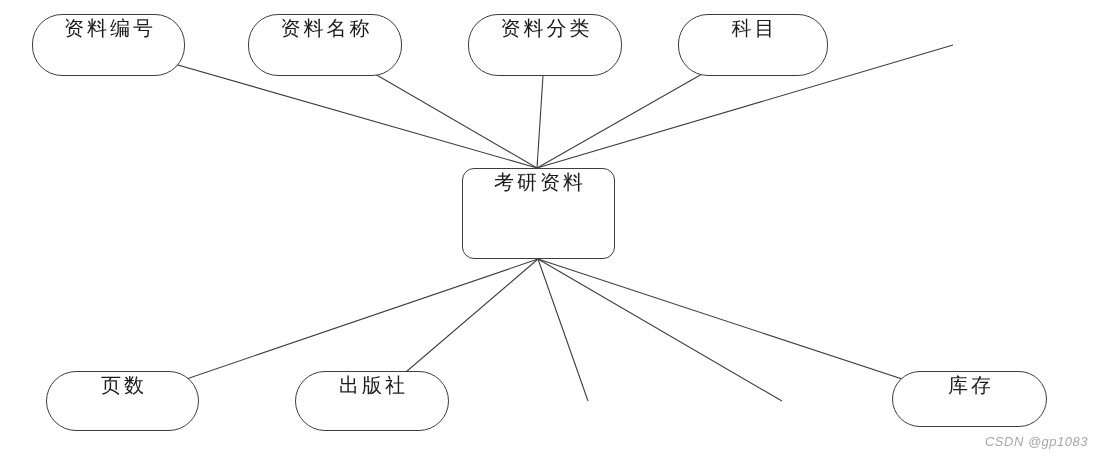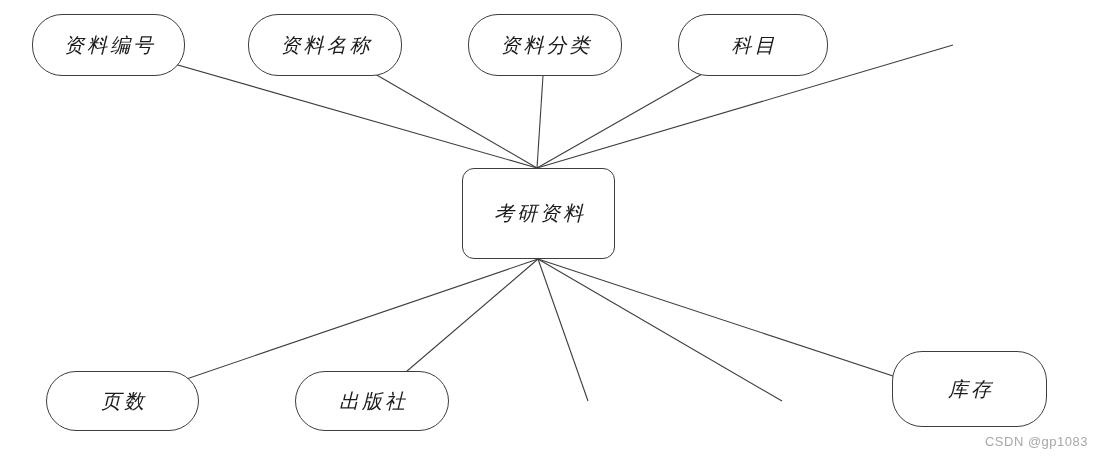--- a/index.html
+++ b/index.html
@@ -25,23 +25,22 @@
     stroke: #3d3d3d;
     stroke-width: 1.1;
   }
   .node {
     position: absolute;
     z-index: 2;
     box-sizing: border-box;
     background: #ffffff;
     border: 1.3px solid #3d3d3d;
     display: flex;
-    align-items: center;
+    align-items: flex-start;
     justify-content: center;
-    font-style: italic;
   }
   .ellipse {
     border-radius: 30px;
   }
   .entity {
     border-radius: 12px;
   }
   .node-label {
     font-size: 20px;
     letter-spacing: 3px;
@@ -51,20 +50,21 @@
   }
   .watermark {
     position: absolute;
     z-index: 3;
     right: 12px;
     top: 434px;
     font-family: "Liberation Sans", "DejaVu Sans", sans-serif;
     font-size: 13px;
     color: #a8a8a8;
     letter-spacing: 0.5px;
+    font-style: italic;
   }
 </style>
 </head>
 <body>
 
 <div class="canvas">
 
   <svg class="connectors" width="1100" height="458" viewBox="0 0 1100 458">
 
     <line x1="108" y1="45" x2="537" y2="168"></line>
@@ -104,19 +104,19 @@
   <div class="node ellipse" style="left:46px;top:371px;width:153px;height:60px">
     <span class="node-label">页数</span>
   </div>
 
   <div class="node ellipse" style="left:295px;top:371px;width:154px;height:60px">
     <span class="node-label">出版社</span>
   </div>
 
 
 
-  <div class="node ellipse" style="left:892px;top:351px;width:155px;height:76px">
+  <div class="node ellipse" style="left:892px;top:371px;width:155px;height:56px">
     <span class="node-label">库存</span>
   </div>
 
   <div class="watermark">CSDN @gp1083</div>
 
 </div>
 
 </body></html>

